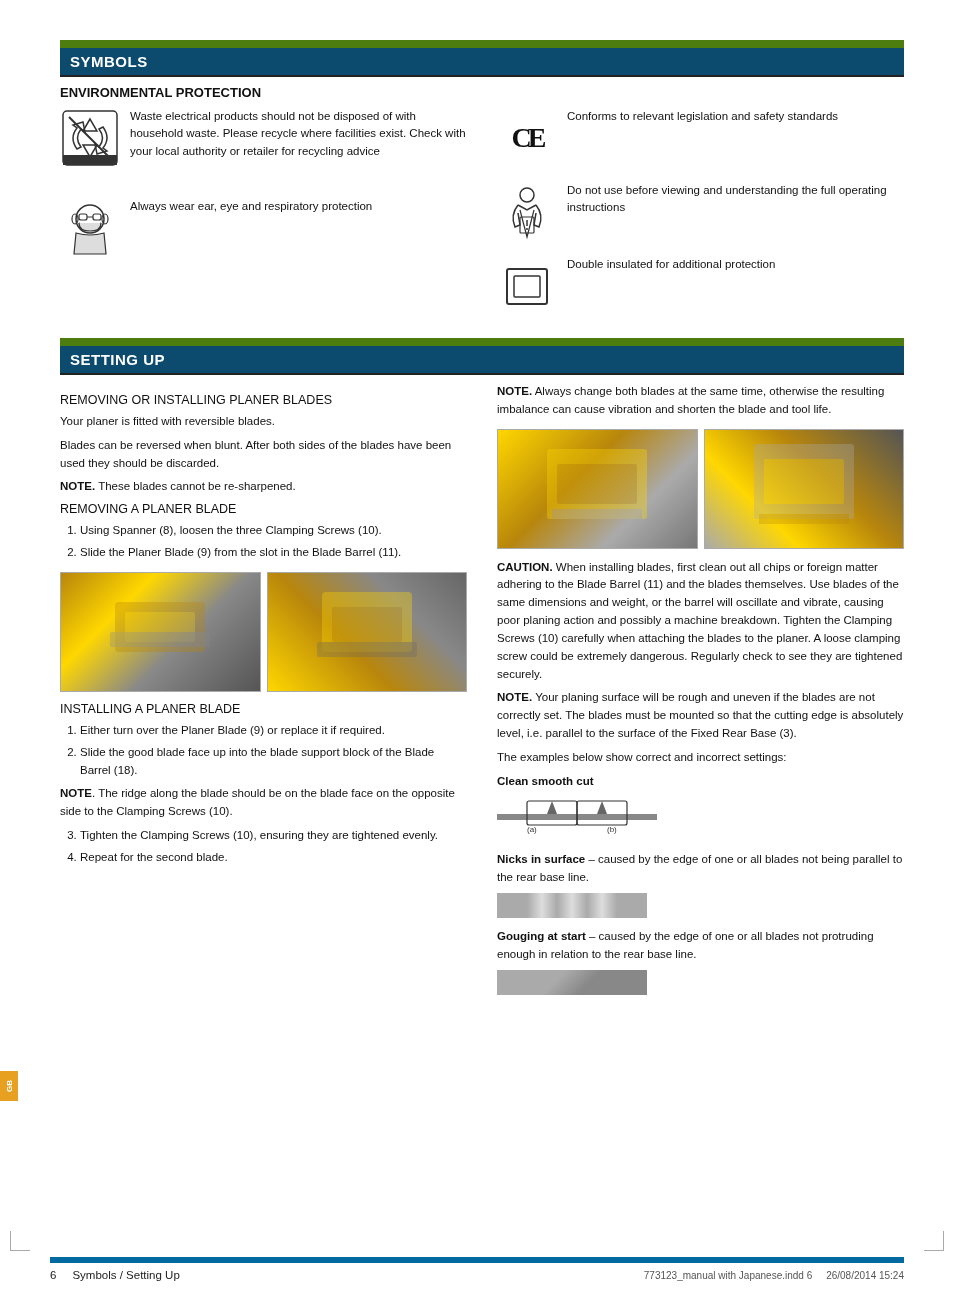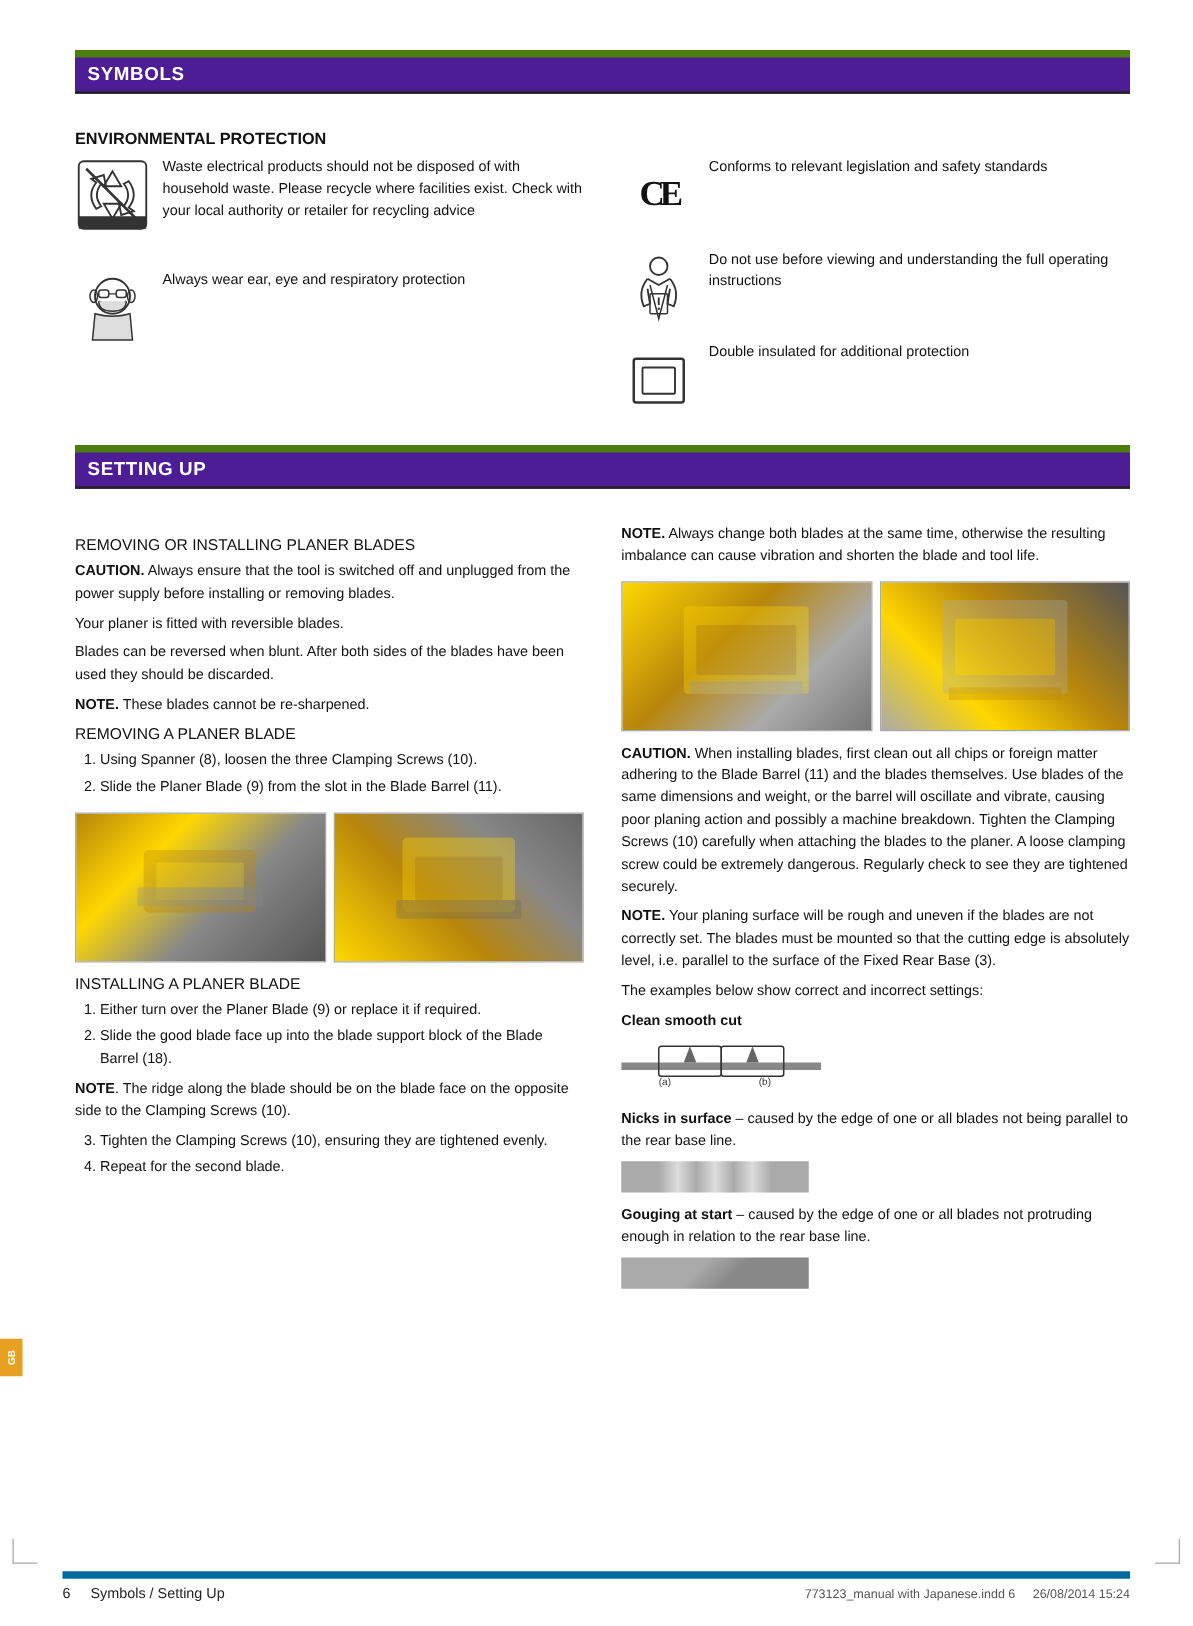--- a/index.html
+++ b/index.html
@@ -13,25 +13,25 @@
       position: relative;
     }
     .page {
       width: 954px;
       min-height: 1301px;
       background: #fff;
       padding: 40px 50px 60px 60px;
       position: relative;
     }
     .section-header-wrap {
-      border-top: 6px solid #4d7c0f;
+      border-top: 8px solid #4d7c0f;
       border-bottom: 2px solid #222;
-      background: #4c1d95;
+      background: #0c4a6e;
       width: 100%;
-      margin-bottom: 28px;
+      margin-bottom: 8px;
     }
     .section-header-wrap .label {
       color: #fff;
       font-weight: bold;
       font-size: 15px;
       padding: 5px 10px;
       text-transform: uppercase;
       letter-spacing: 0.5px;
     }
 
@@ -335,23 +335,20 @@
   <div class="setting-up-section" style="margin-top:8px;">
     <div class="section-header-wrap">
       <div class="label">SETTING UP</div>
     </div>
 
     <div class="two-col">
 
       <div>
         <div class="subsection-title">REMOVING OR INSTALLING PLANER BLADES</div>
 
-        <p class="body-text">
-          <span class="caution-label">CAUTION.</span><span> Always ensure that the tool is switched off and unplugged from the power supply before installing or removing blades.</span>
-        </p>
         <p class="body-text">Your planer is fitted with reversible blades.</p>
         <p class="body-text">Blades can be reversed when blunt. After both sides of the blades have been used they should be discarded.</p>
         <p class="body-text">
           <span class="note-label">NOTE.</span><span> These blades cannot be re-sharpened.</span>
         </p>
 
         <div class="subsection-title" style="margin-top:6px;">REMOVING A PLANER BLADE</div>
         <ol>
           <li>Using Spanner (8), loosen the three Clamping Screws (10).</li>
           <li>Slide the Planer Blade (9) from the slot in the Blade Barrel (11).</li>

